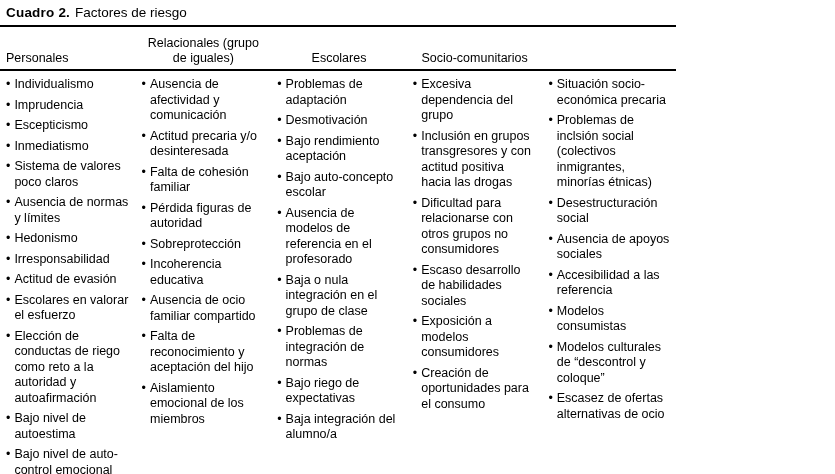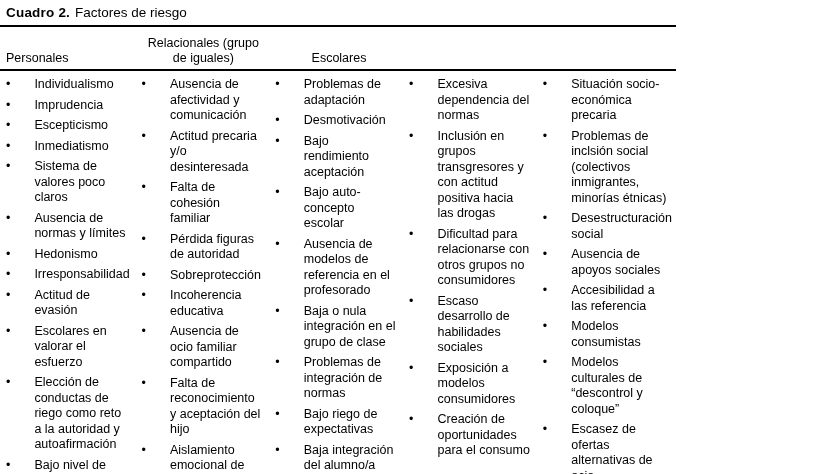--- a/index.html
+++ b/index.html
@@ -60,21 +60,21 @@
     flex-direction: column;
     gap: 5px;
     font-size: 12.5px;
     line-height: 15.5px;
   }
   ul.col-list li {
     display: flex;
     gap: 4px;
   }
   .bullet { flex: 0 0 auto; }
-  .item-text { flex: 1 1 auto; margin-left: 20px; }
+  .item-text { flex: 1 1 auto; }
   
   .footer-row {
     padding: 4px 4px 0 6px;
     font-size: 11.5px;
     line-height: 14px;
   }
   .footer-row sup {
     font-size: 8px;
     line-height: 0;
     vertical-align: super;
@@ -86,20 +86,21 @@
 <div class="page">
 
   <div class="title-row">
     <span class="title-label">Cuadro 2.</span><span class="title-caption">Factores de riesgo</span>
   </div>
 
   <div class="header-row">
     <div class="col-header first">Personales</div>
     <div class="col-header">Relacionales (grupo de iguales)</div>
     <div class="col-header">Escolares</div>
+    <div class="col-header">Socio-comunitarios</div>
   </div>
 
   <div class="body-row">
     <ul class="col-list">
         <li>
           <span class="bullet">•</span>
           <span class="item-text">Individualismo</span>
         </li>
         <li>
           <span class="bullet">•</span>
@@ -222,21 +223,21 @@
           <span class="item-text">Bajo riego de expectativas</span>
         </li>
         <li>
           <span class="bullet">•</span>
           <span class="item-text">Baja integración del alumno/a</span>
         </li>
       </ul>
     <ul class="col-list">
         <li>
           <span class="bullet">•</span>
-          <span class="item-text">Excesiva dependencia del normas</span>
+          <span class="item-text">Excesiva dependencia del grupo</span>
         </li>
         <li>
           <span class="bullet">•</span>
           <span class="item-text">Inclusión en grupos transgresores y con actitud positiva hacia las drogas</span>
         </li>
         <li>
           <span class="bullet">•</span>
           <span class="item-text">Dificultad para relacionarse con otros grupos no consumidores</span>
         </li>
         <li>

